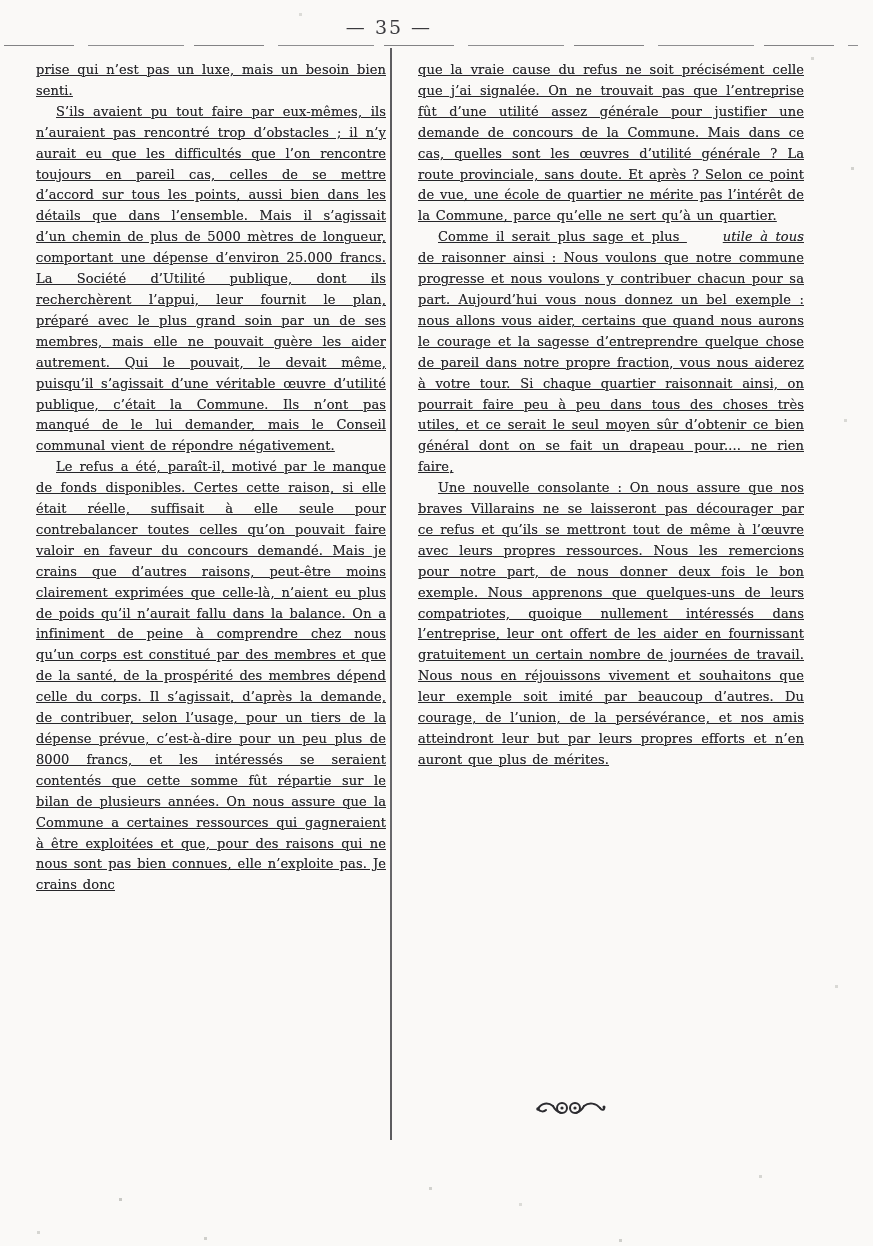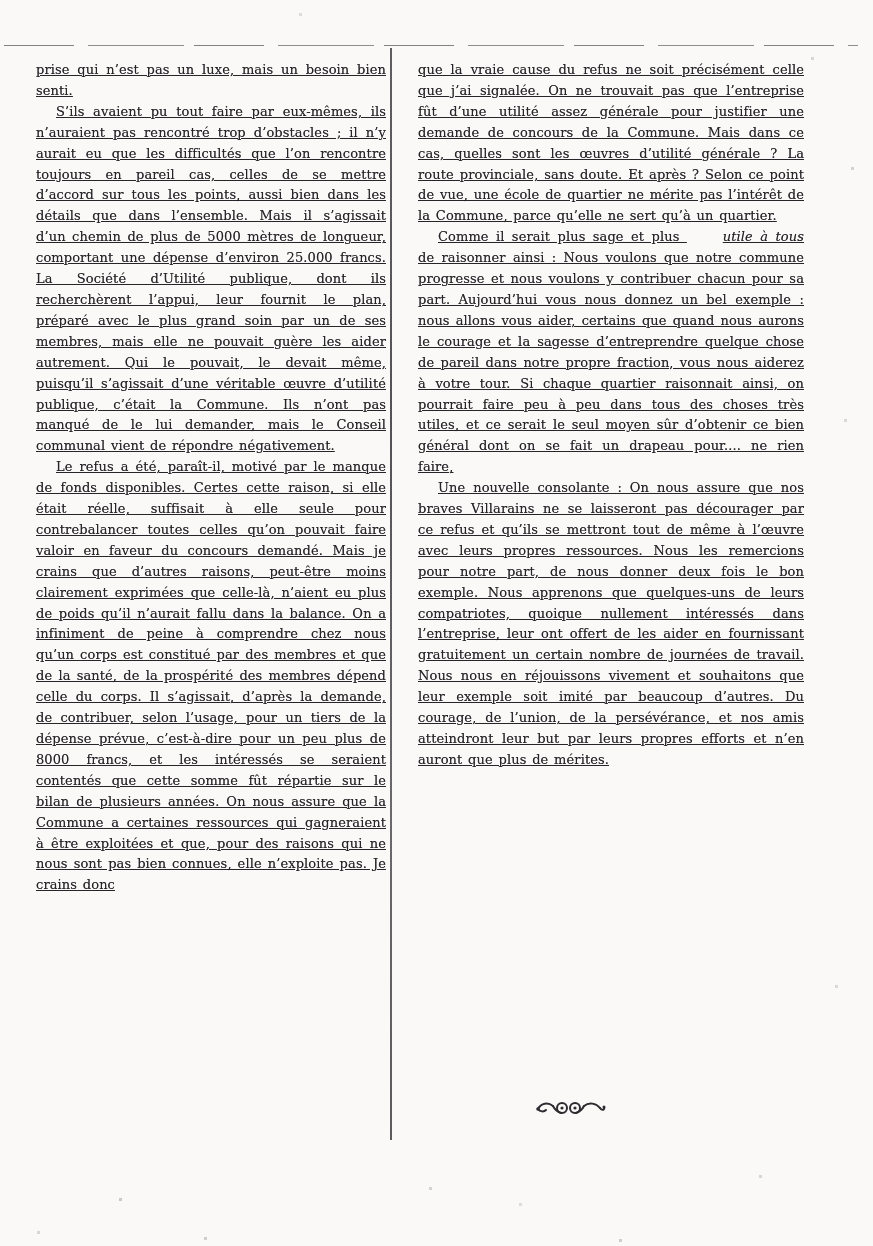--- a/index.html
+++ b/index.html
@@ -75,20 +75,21 @@
       300px 14px 0 1px #dcdcd8,
       620px 1240px 0 1px #cfcfcb,
       836px 986px 0 1px #d9d9d5;
   }
 </style>
 </head>
 <body>
 
 <div class="page">
 
+  <div class="page-number">— 35 —</div>
 
   <div class="top-rule"></div>
 
   <div class="column-divider"></div>
 
   <div class="column col-left">
     <p>prise qui n’est pas un luxe, mais un besoin bien senti.</p>
     <p class="ind">S’ils avaient pu tout faire par eux-mêmes, ils n’auraient pas rencontré trop d’obstacles ; il n’y aurait eu que les difficultés que l’on rencontre toujours en pareil cas, celles de se mettre d’accord sur tous les points, aussi bien dans les détails que dans l’ensemble. Mais il s’agissait d’un chemin de plus de 5000 mètres de longueur, comportant une dépense d’environ 25.000 francs. La Société d’Utilité publique, dont ils recherchèrent l’appui, leur fournit le plan, préparé avec le plus grand soin par un de ses membres, mais elle ne pouvait guère les aider autrement. Qui le pouvait, le devait même, puisqu’il s’agissait d’une véritable œuvre d’utilité publique, c’était la Commune. Ils n’ont pas manqué de le lui demander, mais le Conseil communal vient de répondre négativement.</p>
     <p class="ind">Le refus a été, paraît-il, motivé par le manque de fonds disponibles. Certes cette raison, si elle était réelle, suffisait à elle seule pour contrebalancer toutes celles qu’on pouvait faire valoir en faveur du concours demandé. Mais je crains que d’autres raisons, peut-être moins clairement exprimées que celle-là, n’aient eu plus de poids qu’il n’aurait fallu dans la balance. On a infiniment de peine à comprendre chez nous qu’un corps est constitué par des membres et que de la santé, de la prospérité des membres dépend celle du corps. Il s’agissait, d’après la demande, de contribuer, selon l’usage, pour un tiers de la dépense prévue, c’est-à-dire pour un peu plus de 8000 francs, et les intéressés se seraient contentés que cette somme fût répartie sur le bilan de plusieurs années. On nous assure que la Commune a certaines ressources qui gagneraient à être exploitées et que, pour des raisons qui ne nous sont pas bien connues, elle n’exploite pas. Je crains donc</p>
   </div>

